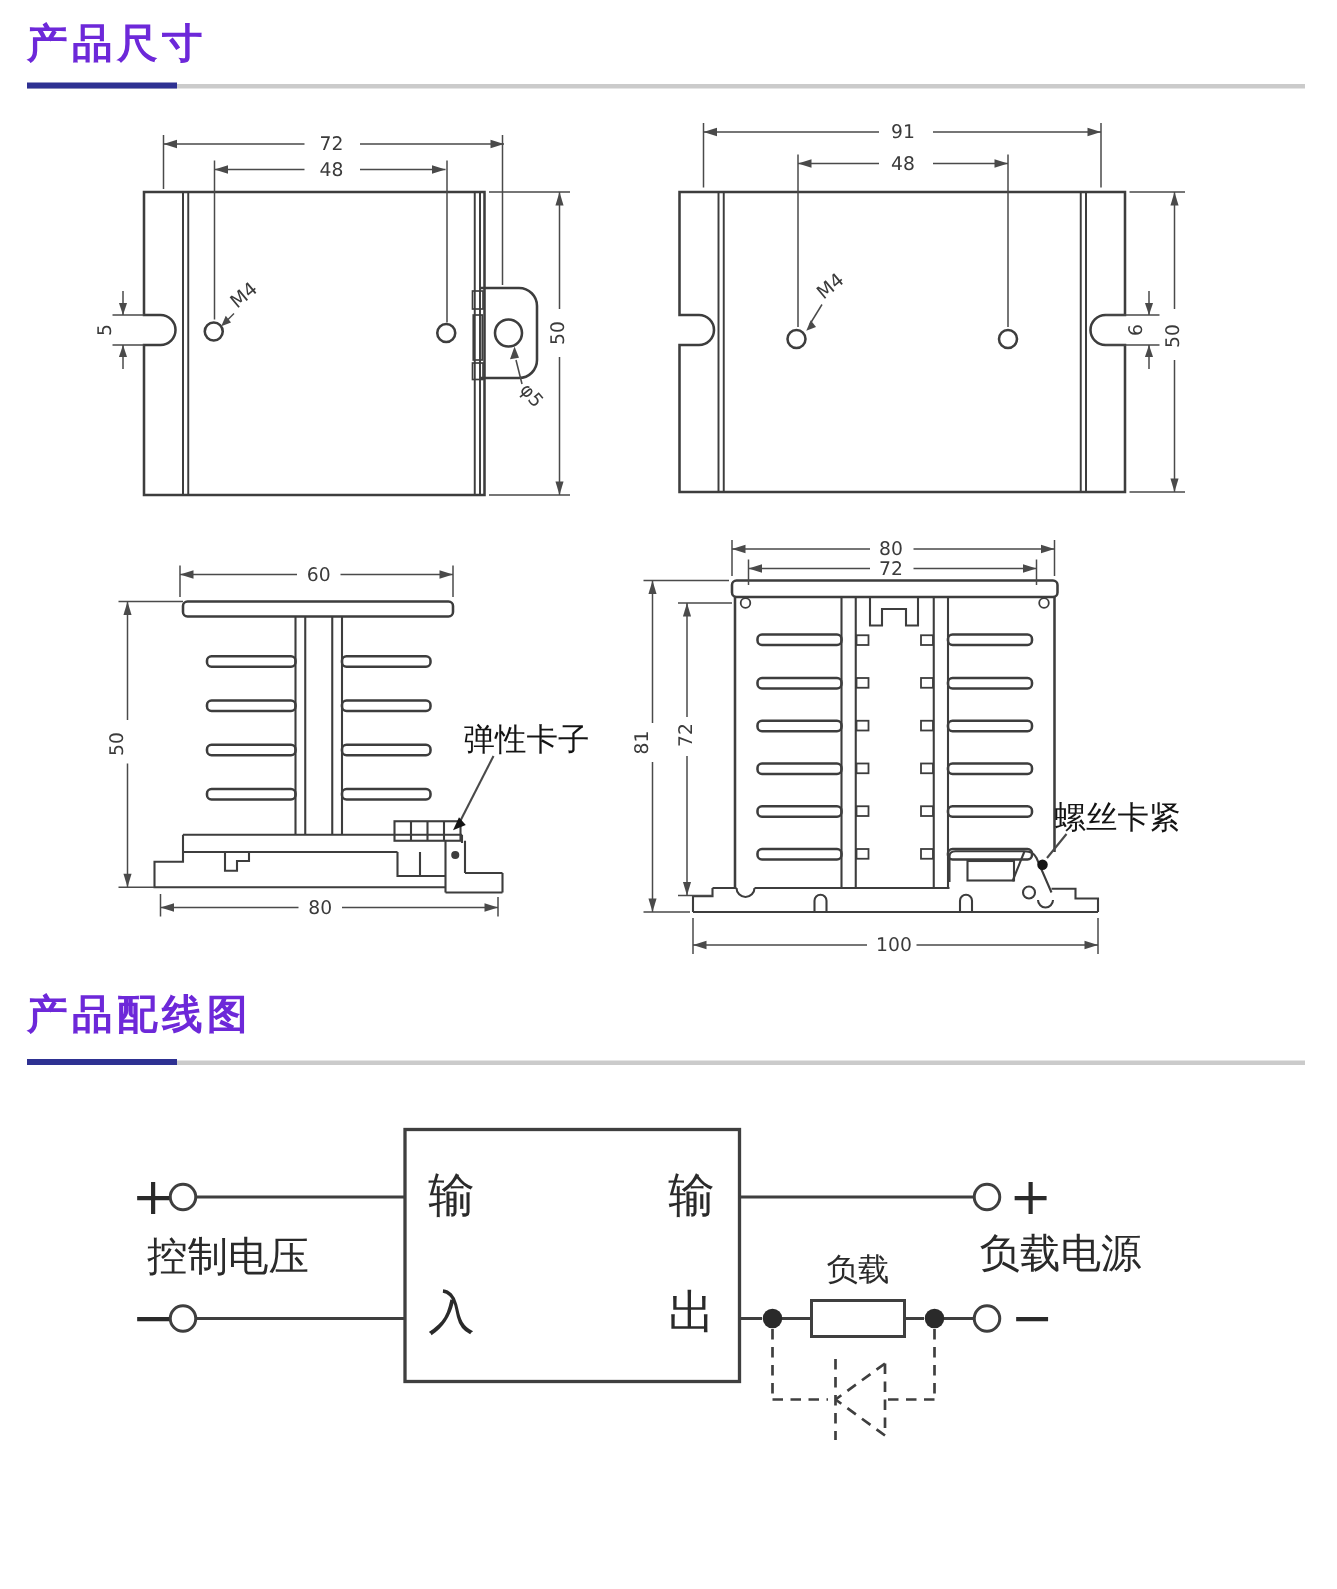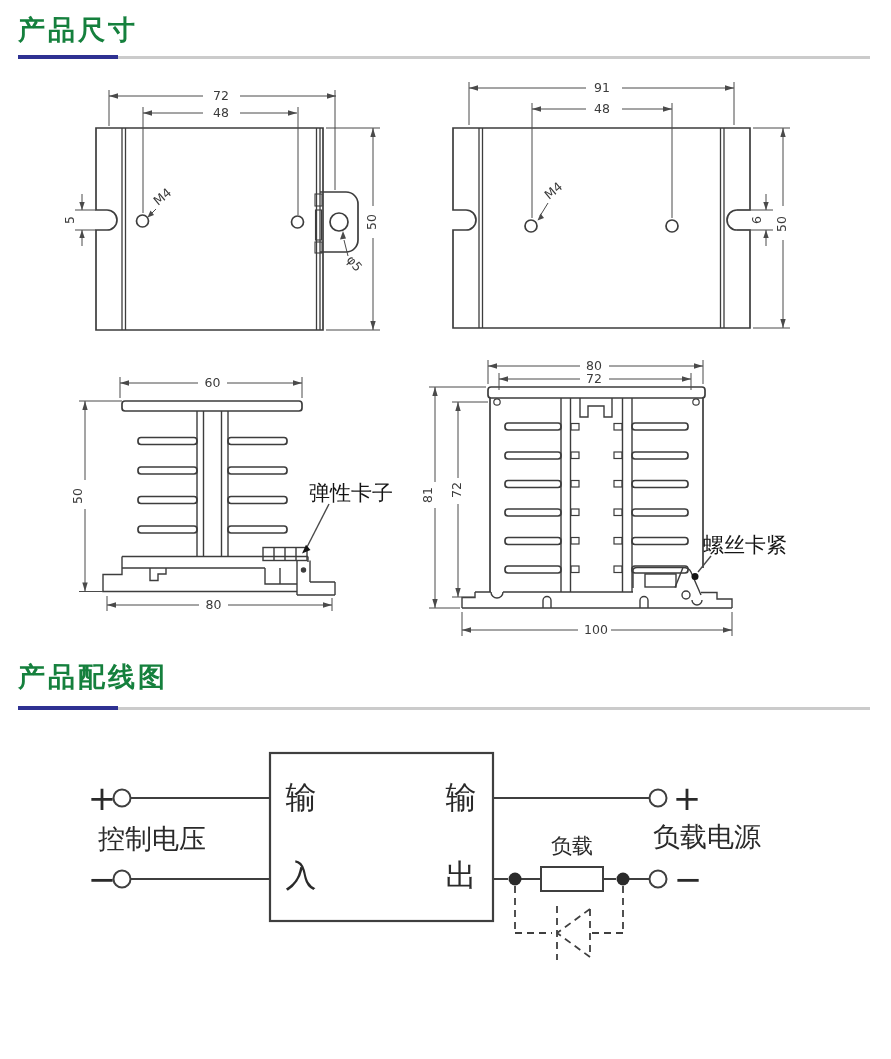--- a/index.html
+++ b/index.html
@@ -1,19 +1,19 @@
 <!DOCTYPE html>
 <html><head>
 <meta charset="utf-8">
 <style>
   html,body{margin:0;padding:0;background:#ffffff;}
   .page{position:relative;width:891px;height:1059px;background:#ffffff;overflow:hidden;
         font-family:"DejaVu Sans","Liberation Sans",sans-serif;}
   .section-title{position:absolute;left:18px;font-size:27px;font-weight:700;
-        color:#15803d;letter-spacing:3px;line-height:32px;white-space:nowrap;}
+        color:#6d28d9;letter-spacing:3px;line-height:32px;white-space:nowrap;}
   .rule-gray{position:absolute;left:18px;width:852px;height:3px;background:#cbcbcb;}
   .rule-accent{position:absolute;left:18px;width:100px;height:4px;background:#2e3192;}
   .drawing{position:absolute;}
   svg text{font-family:"DejaVu Sans","Liberation Sans",sans-serif;}
   .dimtxt{font-size:12.5px;fill:#3b3b3b;}
   .callout{font-size:21px;fill:#141414;}
   .wiretxt{fill:#2a2a2a;}
 </style>
 </head>
 <body>

